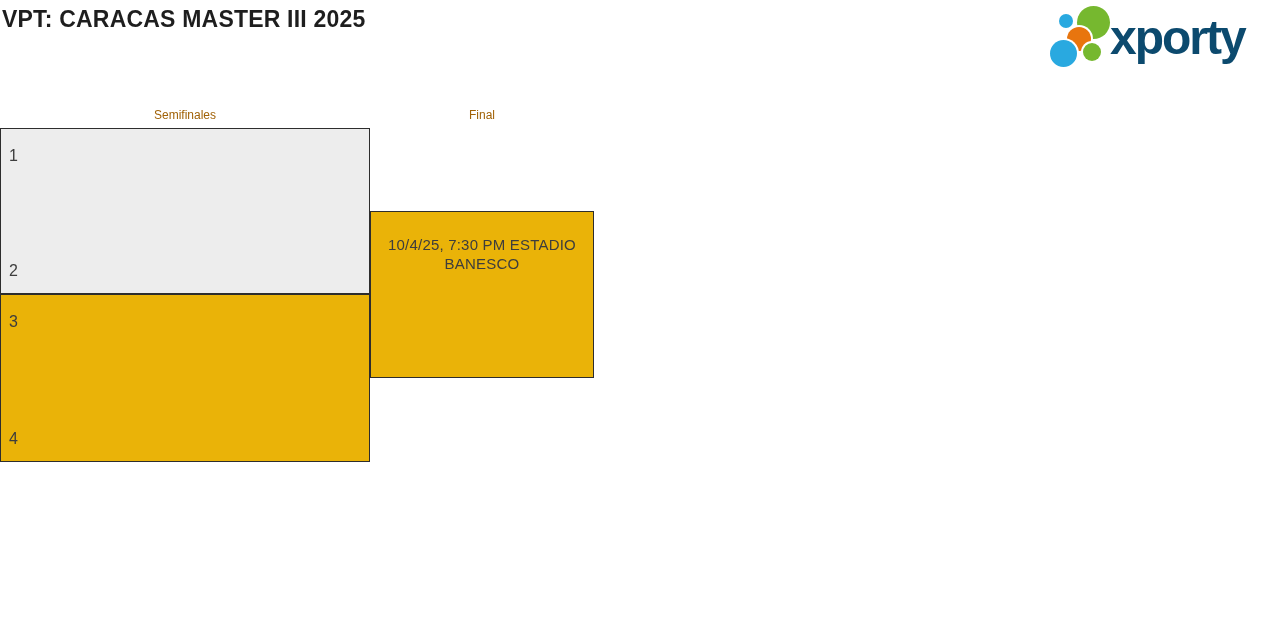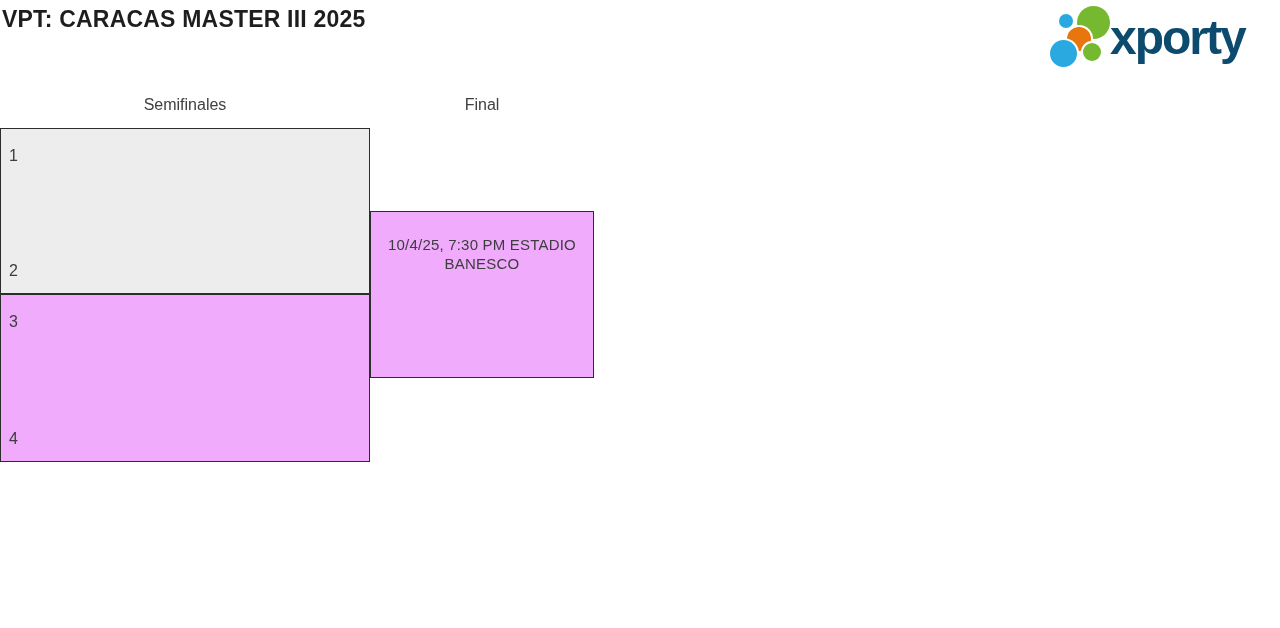--- a/index.html
+++ b/index.html
@@ -35,31 +35,31 @@
   .dot-green-small { left: 33px; top: 43px; width: 18px; height: 18px; background: #76b82f; }
   .logo-text {
     position: absolute; left: 60px; top: 0; height: 75px;
     display: flex; align-items: center;
     font-size: 48px; font-weight: 700; letter-spacing: -2px;
     color: #0c4a6e;
   }
 
   
   .round-header {
-    position: absolute; top: 96px; height: 22px;
+    position: absolute; top: 108px; height: 22px;
     text-align: center;
-    font-size: 16px; font-weight: 500; color: #404040;
+    font-size: 12px; font-weight: 500; color: #a16207;
   }
   .round-header.semis { left: 0; width: 370px; }
   .round-header.final { left: 370px; width: 224px; }
 
   .match {
     position: absolute;
     border: 1px solid #2d2d2d;
-    background: #f0abfc;
+    background: #eab308;
   }
   .match.sf1 { left: 0; top: 128px; width: 370px; height: 166px; background: #ededed; }
   .match.sf2 { left: 0; top: 294px; width: 370px; height: 168px; }
   .match.final-box { left: 370px; top: 211px; width: 224px; height: 167px; }
 
   .seed {
     position: absolute; left: 8px;
     font-size: 16px; color: #3d3d3d;
   }
   .seed.top { top: 18px; }

